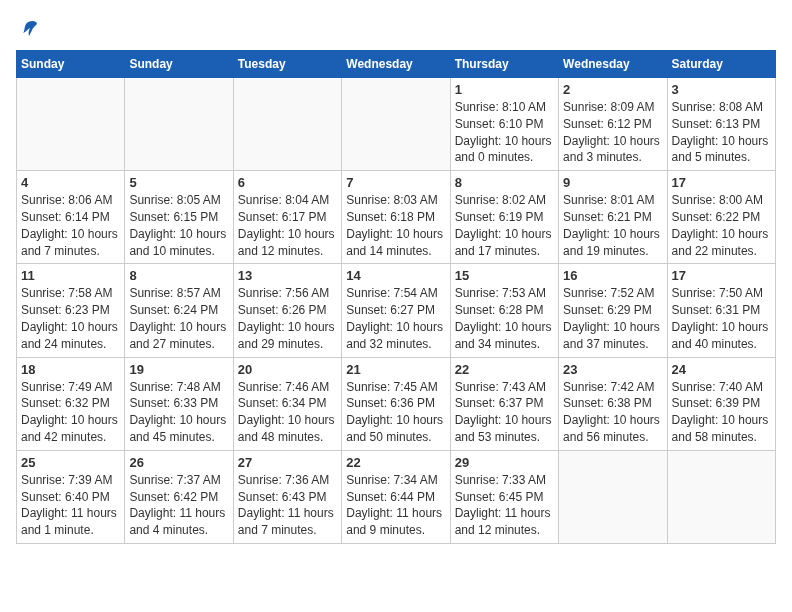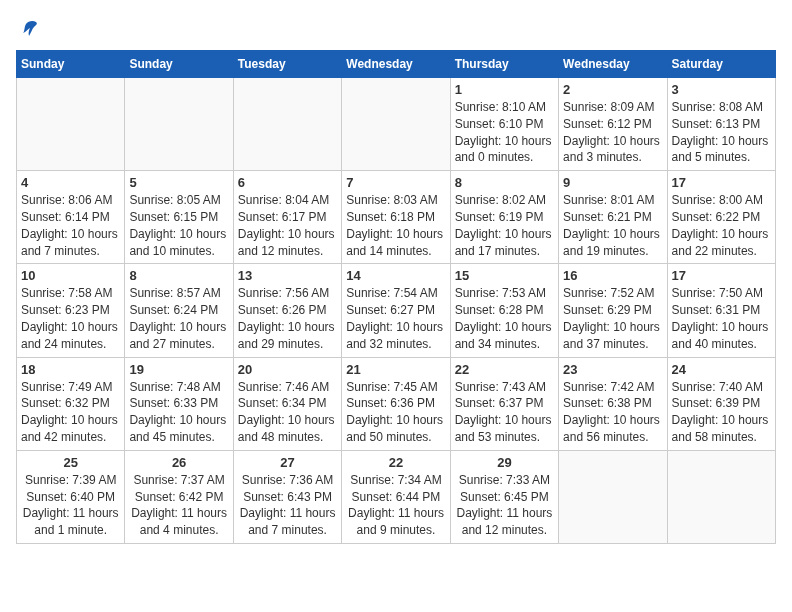--- a/index.html
+++ b/index.html
@@ -79,21 +79,20 @@
     .day-info {
       color: #333;
       font-size: 12px;
       line-height: 1.4;
     }
     .empty-cell {
       background: #f9f9f9;
     }
     tr:last-child td {
       border-bottom: 1px solid #ccc;
-      text-align: center;
     }
   </style>
 </head>
 <body>
 
 <div class="header">
   <div class="logo">
     <div class="logo-line">
       <span class="logo-general"></span>
       <svg width="22" height="22" viewBox="0 0 22 22" style="margin-left:2px; margin-top:-2px;">
@@ -184,21 +183,21 @@
         </td>
         <td>
           <span class="day-number">17</span>
           <div class="day-info">Sunrise: 8:00 AM
 Sunset: 6:22 PM
 Daylight: 10 hours and 22 minutes.</div>
         </td>
       </tr>
       <tr>
         <td>
-          <span class="day-number">10</span>
+          <span class="day-number">11</span>
           <div class="day-info">Sunrise: 7:58 AM
 Sunset: 6:23 PM
 Daylight: 10 hours and 24 minutes.</div>
         </td>
         <td>
           <span class="day-number">8</span>
           <div class="day-info">Sunrise: 8:57 AM
 Sunset: 6:24 PM
 Daylight: 10 hours and 27 minutes.</div>
         </td>

